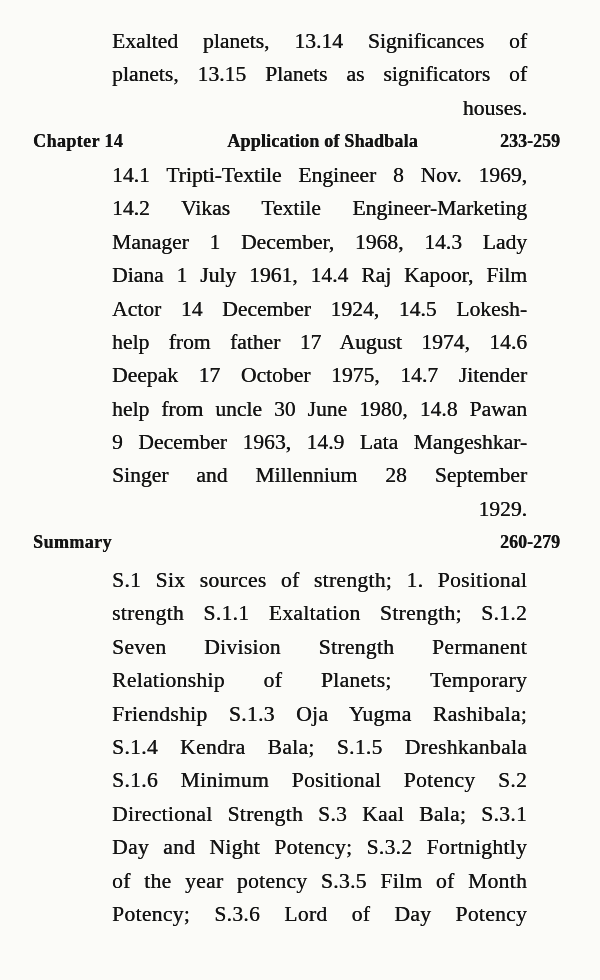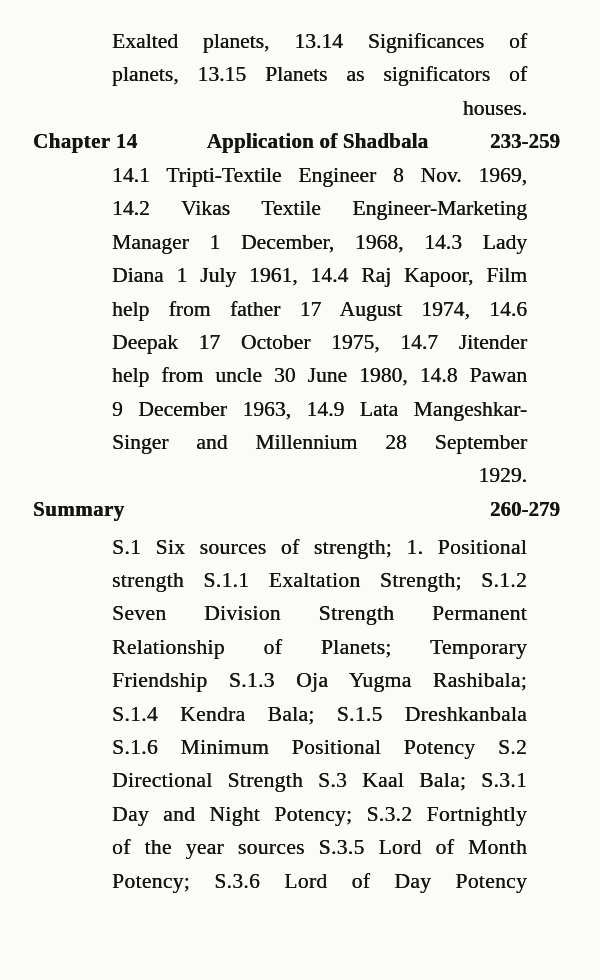--- a/index.html
+++ b/index.html
@@ -35,21 +35,21 @@
   }
   .pline {
     text-align: right;
   }
   .entry-row {
     display: flex;
     align-items: baseline;
     margin-left: 33px;
     margin-right: 40px;
     font-weight: bold;
-    font-size: 21px;
+    font-size: 18px;
     line-height: 33.8px;
     height: 33.8px;
   }
   .entry-row .label {
     width: 112px;
     letter-spacing: 0.4px;
     flex: 0 0 auto;
   }
   .entry-row .title {
     flex: 1 1 auto;
@@ -82,20 +82,21 @@
     <span class="label">Chapter 14</span>
     <span class="title">Application of Shadbala</span>
     <span class="pages">233-259</span>
   </div>
 
   <div class="body-block">
     <div class="line jline">14.1 Tripti-Textile Engineer 8 Nov. 1969,</div>
     <div class="line jline">14.2 Vikas Textile Engineer-Marketing</div>
     <div class="line jline">Manager 1 December, 1968, 14.3 Lady</div>
     <div class="line jline">Diana 1 July 1961, 14.4 Raj Kapoor, Film</div>
+    <div class="line jline">Actor 14 December 1924, 14.5 Lokesh-</div>
     <div class="line jline">help from father 17 August 1974, 14.6</div>
     <div class="line jline">Deepak 17 October 1975, 14.7 Jitender</div>
     <div class="line jline">help from uncle 30 June 1980, 14.8 Pawan</div>
     <div class="line jline">9 December 1963, 14.9 Lata Mangeshkar-</div>
     <div class="line jline">Singer and Millennium 28 September</div>
     <div class="line pline">1929.</div>
   </div>
 
   <div class="entry-row">
     <span class="label">Summary</span>
@@ -105,17 +106,17 @@
   <div class="body-block summary-block">
     <div class="line jline">S.1 Six sources of strength; 1. Positional</div>
     <div class="line jline">strength S.1.1 Exaltation Strength; S.1.2</div>
     <div class="line jline">Seven Division Strength Permanent</div>
     <div class="line jline">Relationship of Planets; Temporary</div>
     <div class="line jline">Friendship S.1.3 Oja Yugma Rashibala;</div>
     <div class="line jline">S.1.4 Kendra Bala; S.1.5 Dreshkanbala</div>
     <div class="line jline">S.1.6 Minimum Positional Potency S.2</div>
     <div class="line jline">Directional Strength S.3 Kaal Bala; S.3.1</div>
     <div class="line jline">Day and Night Potency; S.3.2 Fortnightly</div>
-    <div class="line jline">of the year sources S.3.5 Lord of Month</div>
+    <div class="line jline">of the year potency S.3.5 Film of Month</div>
     <div class="line jline">Potency; S.3.6 Lord of Day Potency</div>
   </div>
 
 </div>
 
 </body></html>

